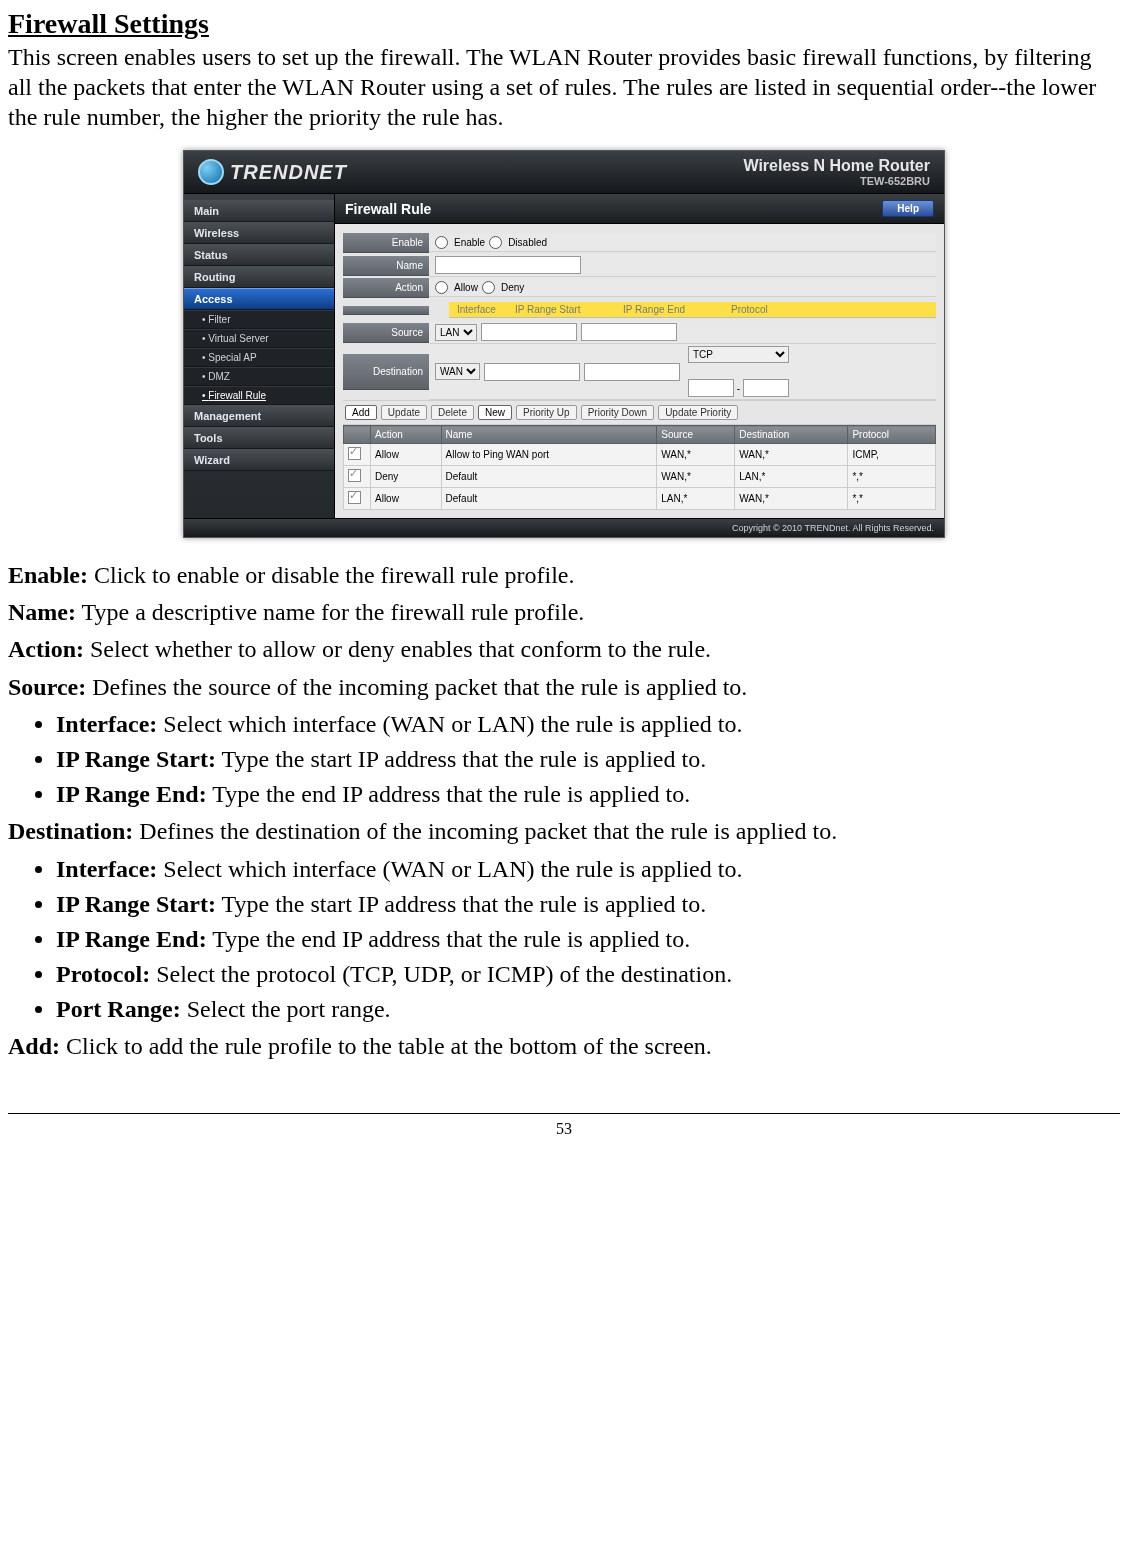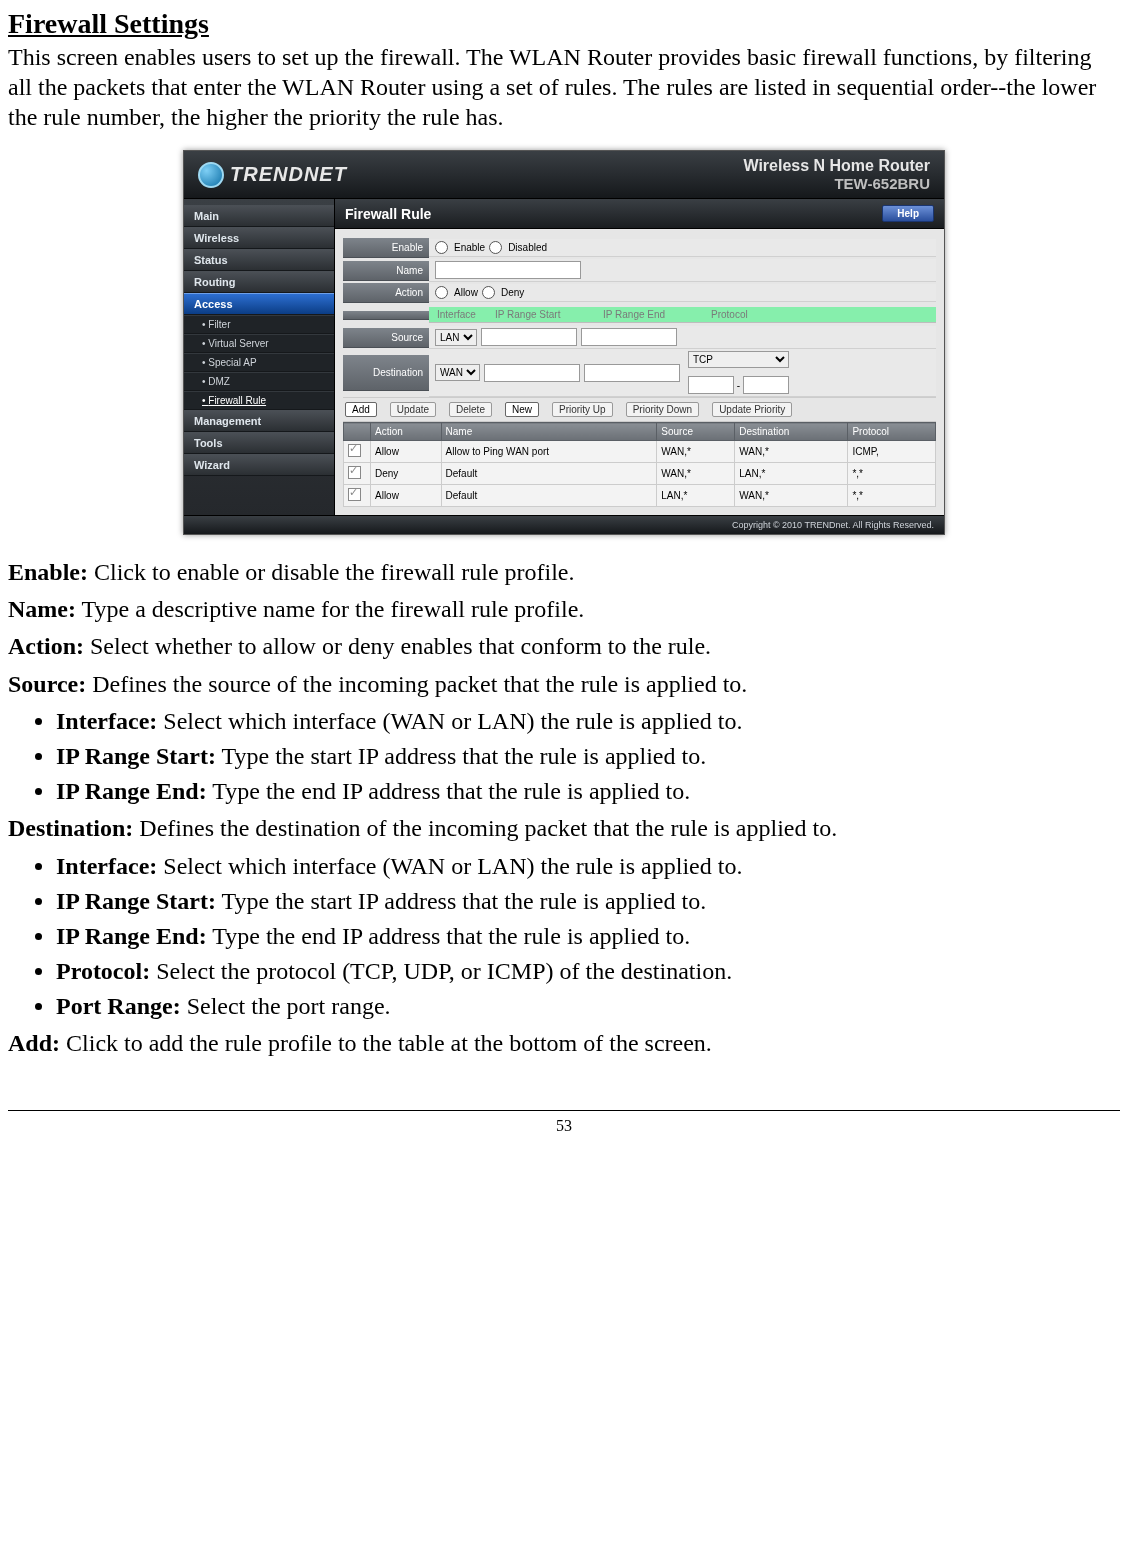--- a/index.html
+++ b/index.html
@@ -83,21 +83,21 @@
     font-weight: bold;
     letter-spacing: 1px;
     color: #e8e8e8;
     font-style: italic;
   }
   .router-title {
     text-align: right;
     color: #e6e6e6;
   }
   .router-title .t1 { font-weight: bold; font-size: 16px; }
-  .router-title .t2 { font-size: 15px; font-weight: bold; color:#bfbfbf;text-align:right; }
+  .router-title .t2 { font-size: 11px; font-weight: bold; color:#bfbfbf;text-align:right; }
   .shot-body {
     display: flex;
     background: #2a2e33;
   }
   .nav {
     width: 150px;
     background: linear-gradient(#3a3f44,#25282c);
     padding: 6px 0;
     border-right: 1px solid #000;
   }
@@ -174,35 +174,36 @@
     flex:1;
     background:#e9e9e9;
     padding:2px 6px;
     font-size:10px;
     border-bottom:1px solid #d0d0d0;
     display:flex;
     align-items:center;
     gap:4px;
   }
   .hdr-row .val {
-    background:#86efac;
+    background:#fde047;
     color:#7a7a7a;
     font-weight:normal;
     border-bottom:1px solid #bdbdbd;
+    margin-left:20px;
   }
   .hdr-row .val span { padding: 0 2px; }
   input.tiny { width: 90px; height:14px; font-size:10px; border:1px solid #999; }
   input.tiny2 { width: 40px; height:14px; font-size:10px; border:1px solid #999; }
   select.tiny { font-size:10px; height:17px; border:1px solid #999; }
   .radio { width:11px;height:11px;border:1px solid #555;border-radius:50%;display:inline-block;vertical-align:middle;margin-right:2px;background:#fff;}
   .btn-row {
     background:#e6e6e6;
     padding:4px 2px;
     display:flex;
-    gap:13px;
+    gap:4px;
     border-top:1px solid #ccc;
     border-bottom:1px solid #ccc;
   }
   .btn-row button {
     font-size:10px;
     padding:1px 6px;
     border:1px solid #999;
     background:#f3f3f3;
     color:#333;
     border-radius:2px;
@@ -326,21 +327,21 @@
               <input class="tiny" style="">
               <input class="tiny" style="">
             </div>
           </div>
           <div class="row" style="min-height:40px">
             <div class="lbl" style="padding-top:12px;padding-bottom:12px">Destination</div>
             <div class="val" style="flex-wrap:wrap">
               <select class="tiny"><option>WAN</option></select>
               <input class="tiny" style="">
               <input class="tiny" style="">
-              <span style="display:flex;flex-direction:column;gap:8px;margin-left:4px">
+              <span style="display:flex;flex-direction:column;gap:16px;margin-left:4px">
                 <select class="tiny"><option>TCP</option></select>
                 <span><input class="tiny2" style=""> - <input class="tiny2" style=""></span>
               </span>
             </div>
           </div>
           <div class="btn-row">
             <button class="enabled">Add</button>
             <button>Update</button>
             <button>Delete</button>
             <button class="enabled">New</button>

